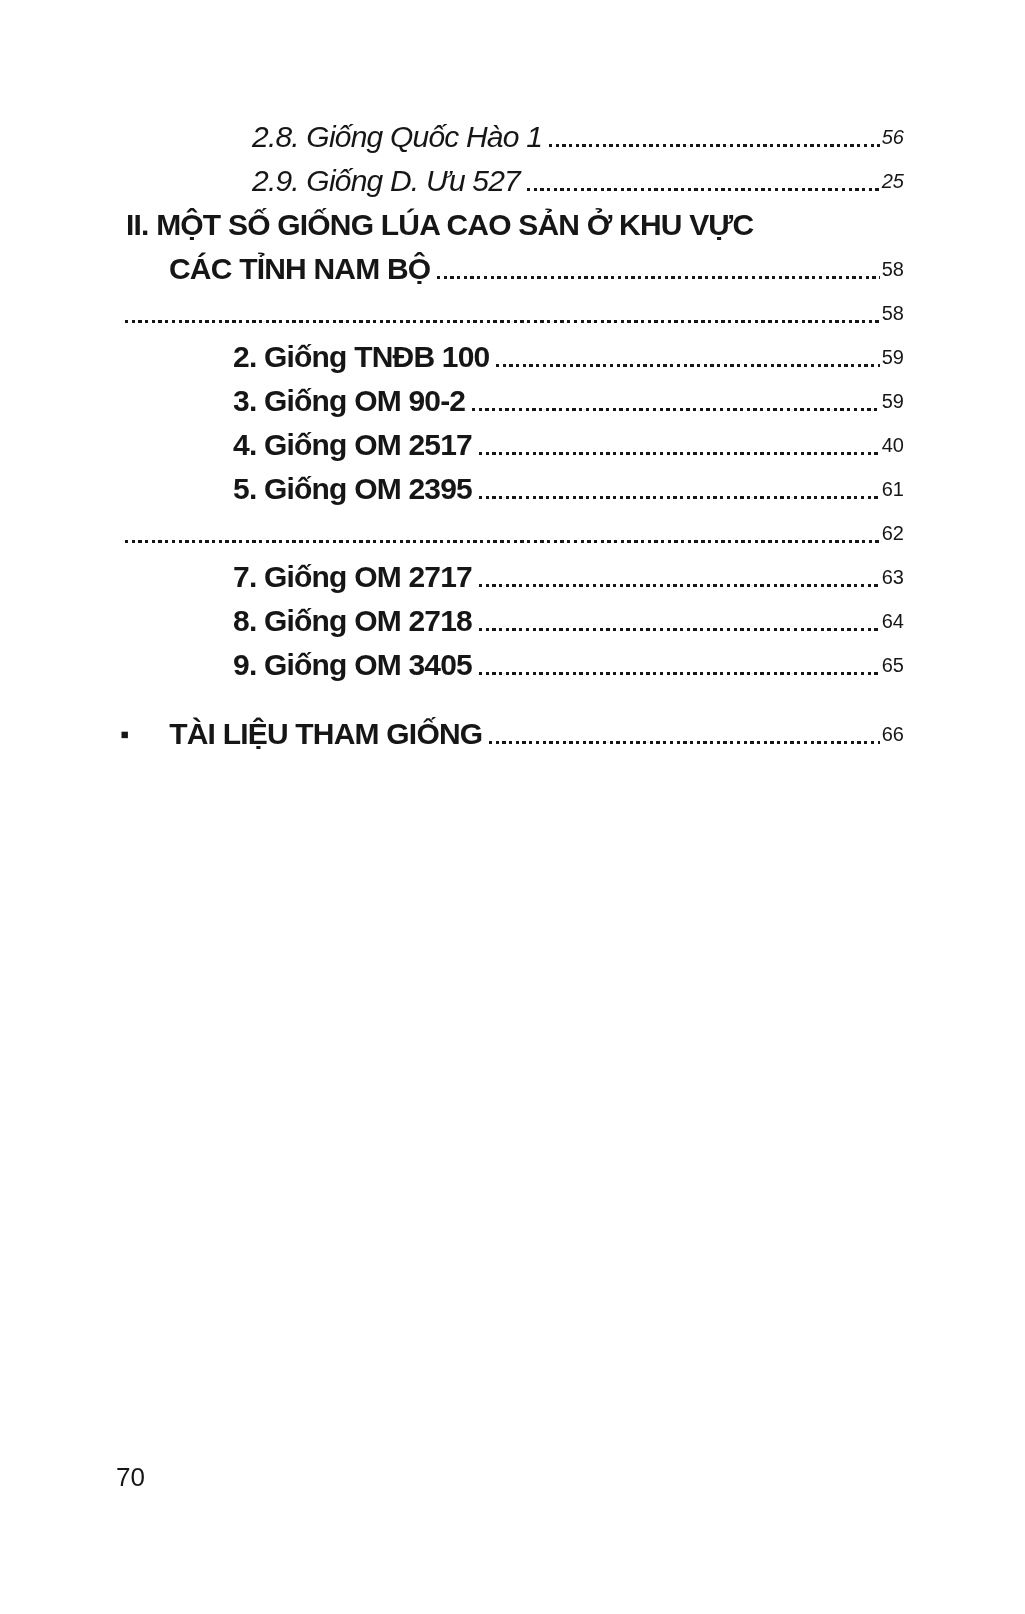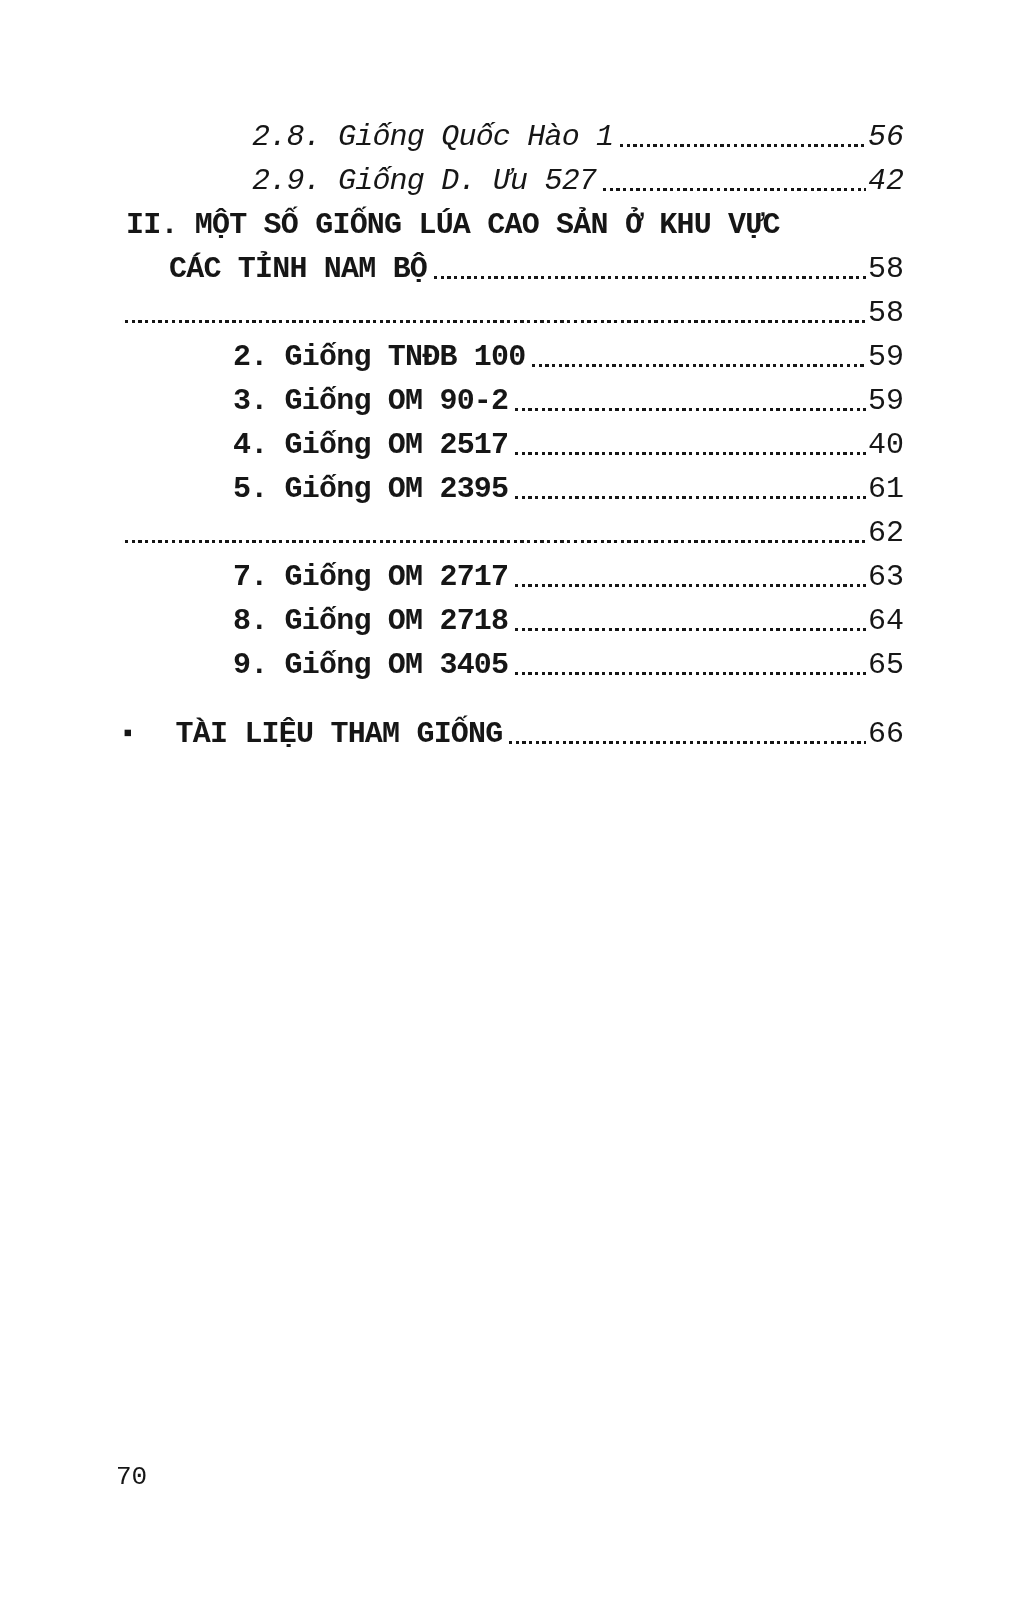--- a/index.html
+++ b/index.html
@@ -5,21 +5,21 @@
   html, body {
     margin: 0;
     padding: 0;
     background: #ffffff;
   }
   .page {
     position: relative;
     width: 1025px;
     height: 1614px;
     background: #ffffff;
-    font-family: Liberation Mono, monospace;
+    font-family: Liberation Sans, sans-serif;
     color: #161616;
     overflow: hidden;
   }
   .toc {
     position: absolute;
     left: 118px;
     top: 113px;
     width: 786px;
   }
   .row {
@@ -28,21 +28,21 @@
     height: 44px;
     white-space: nowrap;
   }
   .row .label {
     font-size: 30px;
     line-height: 40px;
     font-weight: bold;
     letter-spacing: -0.8px;
   }
   .row .pagenum {
-    font-size: 30px;
+    font-size: 20px;
     line-height: 40px;
     font-weight: normal;
     text-align: right;
   }
   .row.sub-italic .label {
     margin-left: 134px;
     font-style: italic;
     font-weight: normal;
   }
   .row.sub-italic .pagenum { font-style: italic; }
@@ -93,21 +93,21 @@
     <div id="rows">
   <div class="row sub-italic">
     <span class="label">2.8. Giống Quốc Hào 1</span>
     <span class="dots"></span>
     <span class="pagenum">56</span>
   </div>
 
   <div class="row sub-italic">
     <span class="label">2.9. Giống D. Ưu 527</span>
     <span class="dots"></span>
-    <span class="pagenum">42</span>
+    <span class="pagenum">25</span>
   </div>
 
   <div class="row section-first">
     <span class="label">II. MỘT SỐ GIỐNG LÚA CAO SẢN Ở KHU VỰC</span>
 
   </div>
 
   <div class="row section-cont">
     <span class="label">CÁC TỈNH NAM BỘ</span>
     <span class="dots"></span>

